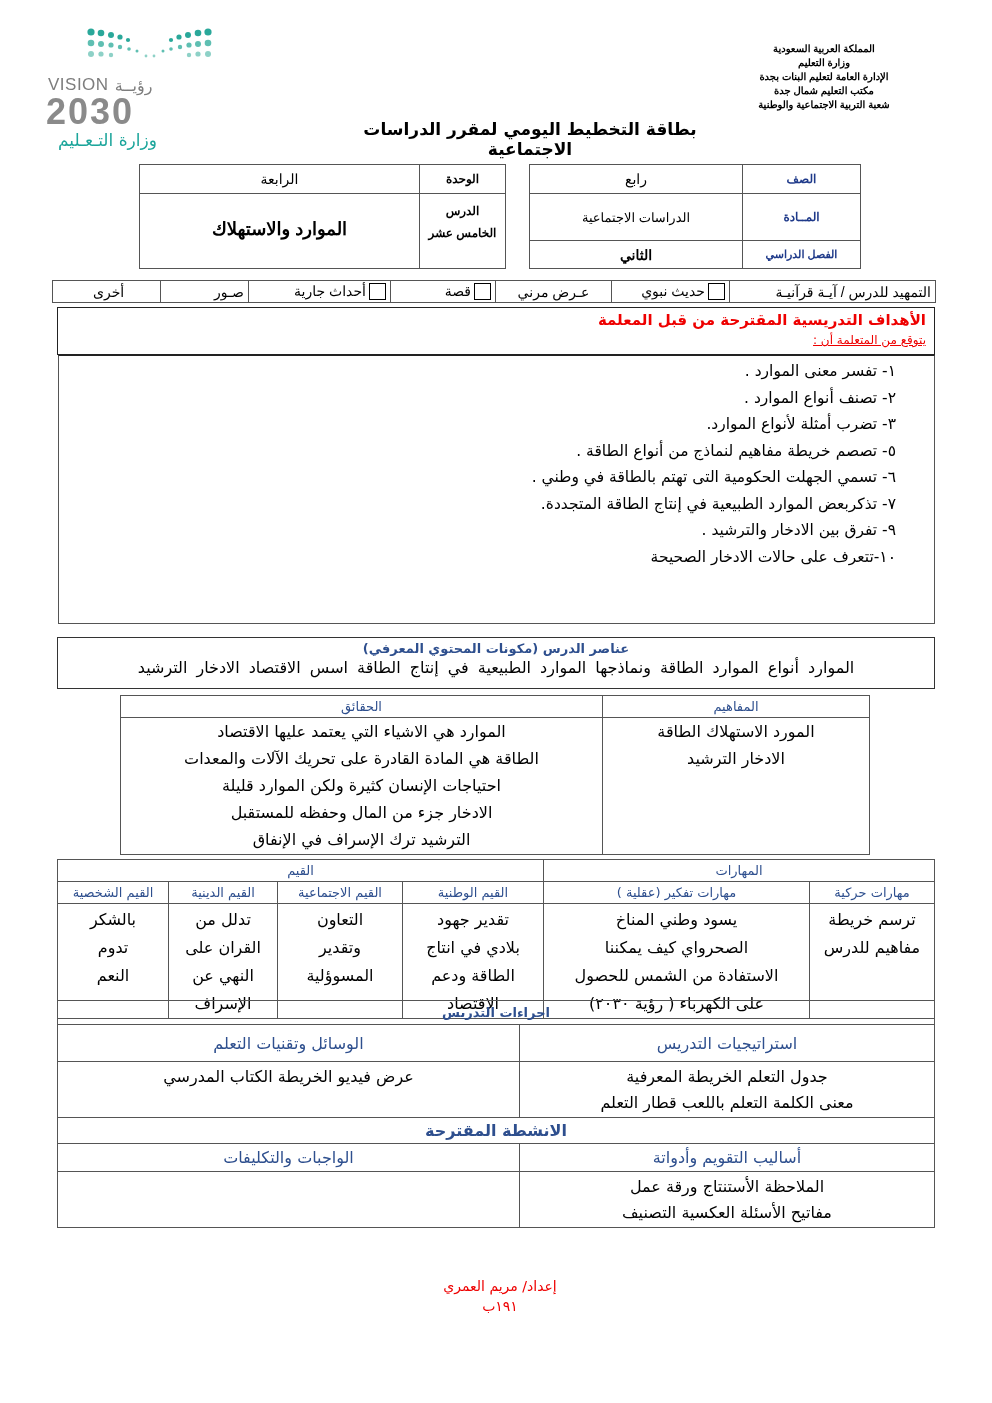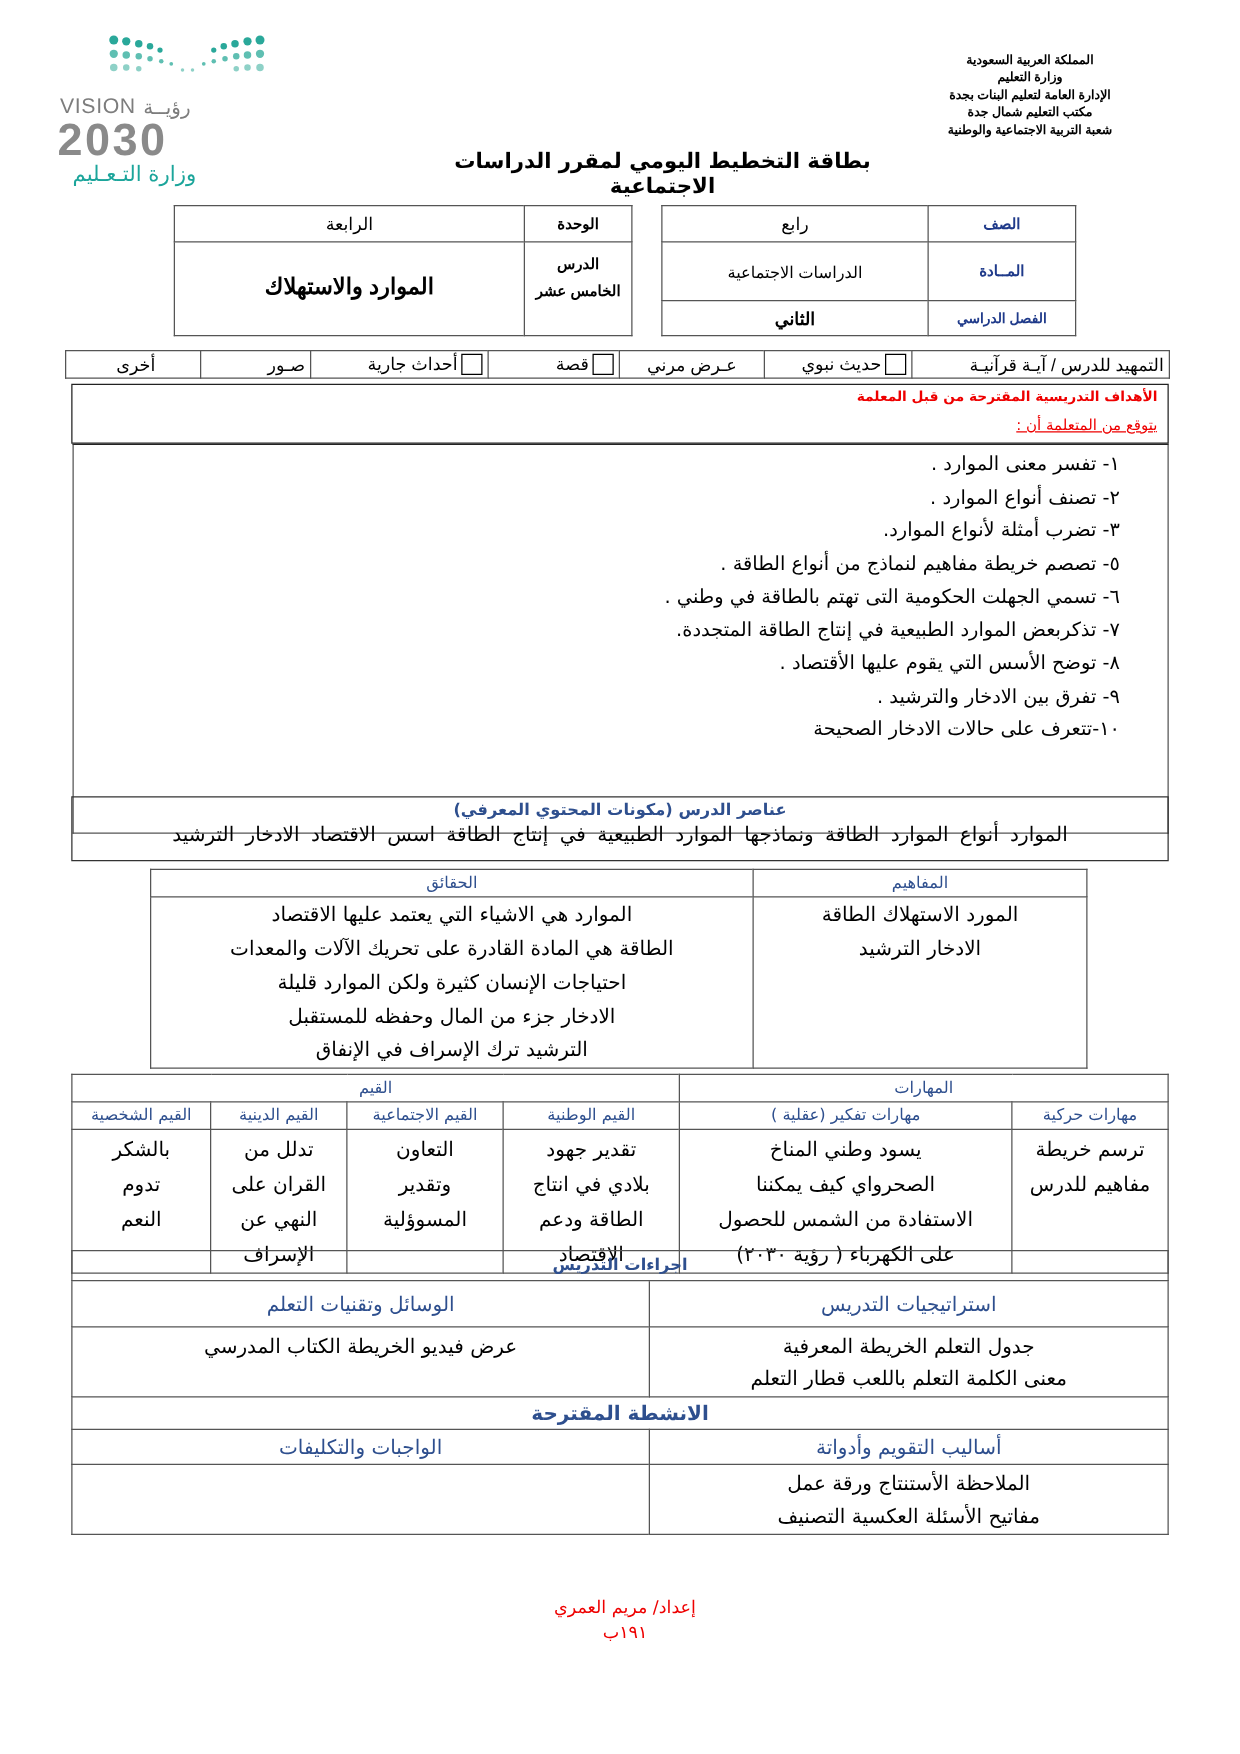--- a/index.html
+++ b/index.html
@@ -31,23 +31,23 @@
   .lbl { font-weight: bold; color: #1f3a8a; font-size: 12px !important; }
   .lbl-black { font-weight: bold; font-size: 12px !important; }
 
   
   .intro { left: 52px; top: 280px; width: 884px; height: 23px; }
   .intro td { font-family: "Liberation Sans", sans-serif; font-size: 14px; padding: 0 4px; white-space: nowrap; }
   .cb { display: inline-block; width: 17px; height: 17px; border: 1.5px solid #000; vertical-align: middle; margin-left: 3px; }
 
   
   .obj-head { left: 57px; top: 307px; width: 878px; height: 48px; border: 1.5px solid #222; }
-  .obj-head .t1 { position: absolute; right: 8px; top: 3px; color: #e00; font-weight: bold; font-size: 11px; font-family: "DejaVu Sans", sans-serif; }
+  .obj-head .t1 { position: absolute; right: 8px; top: 3px; color: #e00; font-weight: bold; font-size: 15px; font-family: "DejaVu Sans", sans-serif; }
   .obj-head .t2 { position: absolute; right: 8px; top: 25px; color: #e00; font-size: 12px; text-decoration: underline; font-family: "DejaVu Sans", sans-serif; }
-  .obj-body { left: 58px; top: 355px; width: 877px; height: 312px; border: 1.5px solid #555; border-top: 1.5px solid #222; }
+  .obj-body { left: 58px; top: 355px; width: 877px; height: 269px; border: 1.5px solid #555; border-top: 1.5px solid #222; }
   .obj-list { position: absolute; right: 38px; top: 2px; list-style: none; font-family: "DejaVu Sans", sans-serif; font-size: 15.5px; line-height: 26.5px; }
 
   
   .elements { left: 57px; top: 637px; width: 878px; height: 52px; border: 1.5px solid #333; text-align: center; }
   .elements .h { color: #2e4f8e; font-weight: bold; font-size: 13px; margin-top: 3px; font-family: "DejaVu Sans", sans-serif; }
   .elements .b { font-size: 16px; margin-top: 2px; font-family: "DejaVu Sans", sans-serif; word-spacing: 4px; }
 
   
   .cf { left: 120px; top: 695px; width: 750px; height: 160px; }
   .cf th { color: #2e4f8e; font-weight: normal; font-size: 13px; height: 22px; font-family: "DejaVu Sans", sans-serif; }
@@ -180,21 +180,20 @@
   <div class="t2">يتوقع من المتعلمة أن :</div>
 </div>
 <div class="abs obj-body">
   <ul class="obj-list">
     <li>١- تفسر معنى الموارد .</li>
     <li>٢- تصنف أنواع الموارد .</li>
     <li>٣- تضرب أمثلة لأنواع الموارد.</li>
     <li>٥- تصصم خريطة مفاهيم لنماذج من أنواع الطاقة .</li>
     <li>٦- تسمي الجهلت الحكومية التى تهتم بالطاقة في وطني .</li>
     <li>٧- تذكربعض  الموارد الطبيعية في إنتاج الطاقة المتجددة.</li>
-    <li>٨- توضح الأسس التي يقوم عليها الأقتصاد .</li>
     <li>٩- تفرق بين الادخار والترشيد .</li>
     <li>١٠-تتعرف على حالات الادخار الصحيحة</li>
   </ul>
 </div>
 
 <div class="abs elements">
   <div class="h">عناصر الدرس (مكونات المحتوي المعرفي)</div>
   <div class="b">الموارد   أنواع الموارد   الطاقة ونماذجها  الموارد الطبيعية في إنتاج الطاقة  اسس الاقتصاد  الادخار الترشيد</div>
 </div>
 

